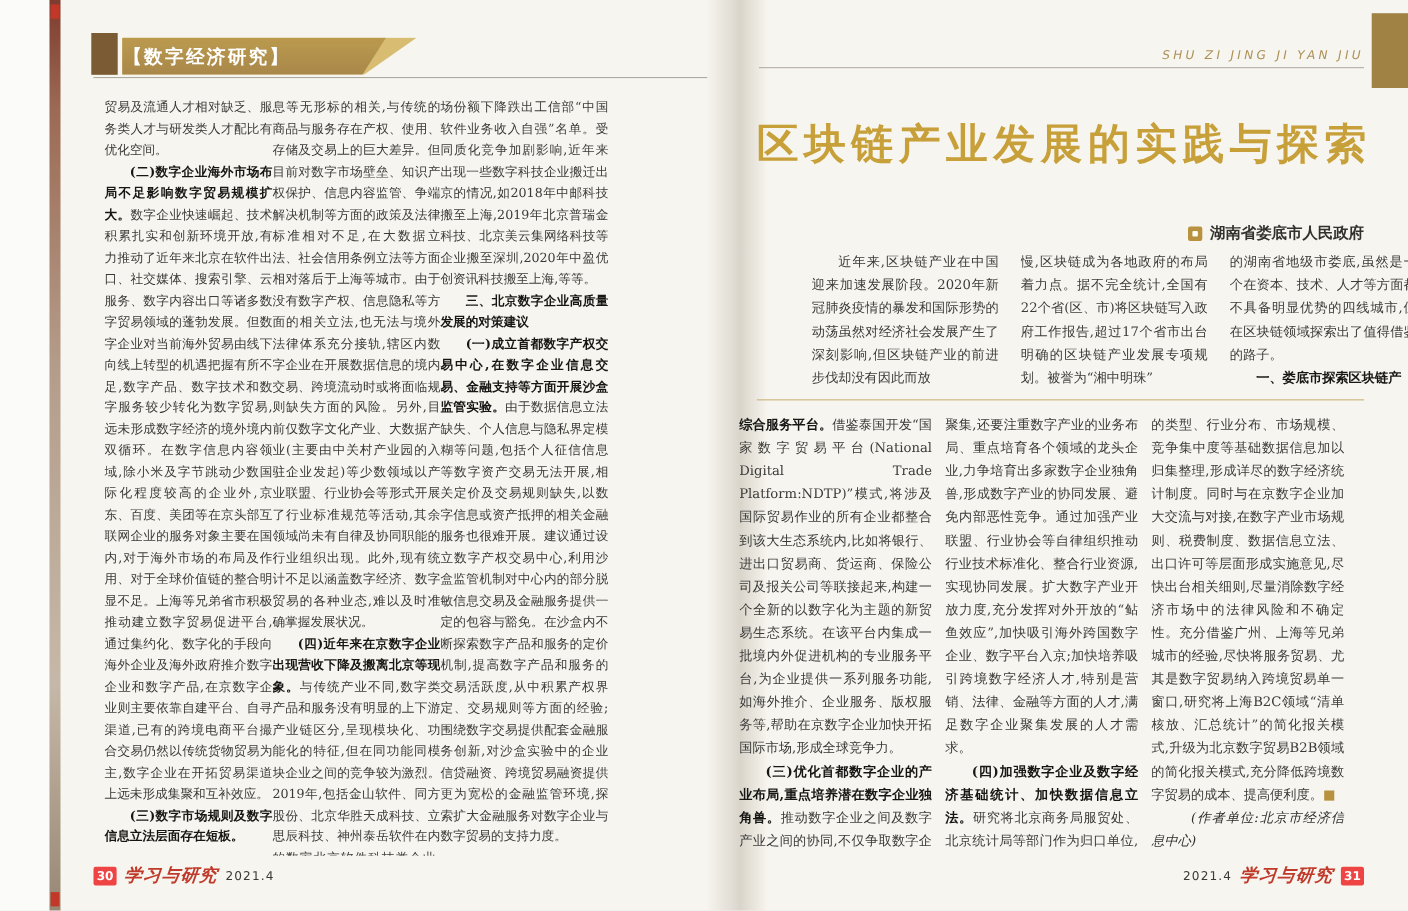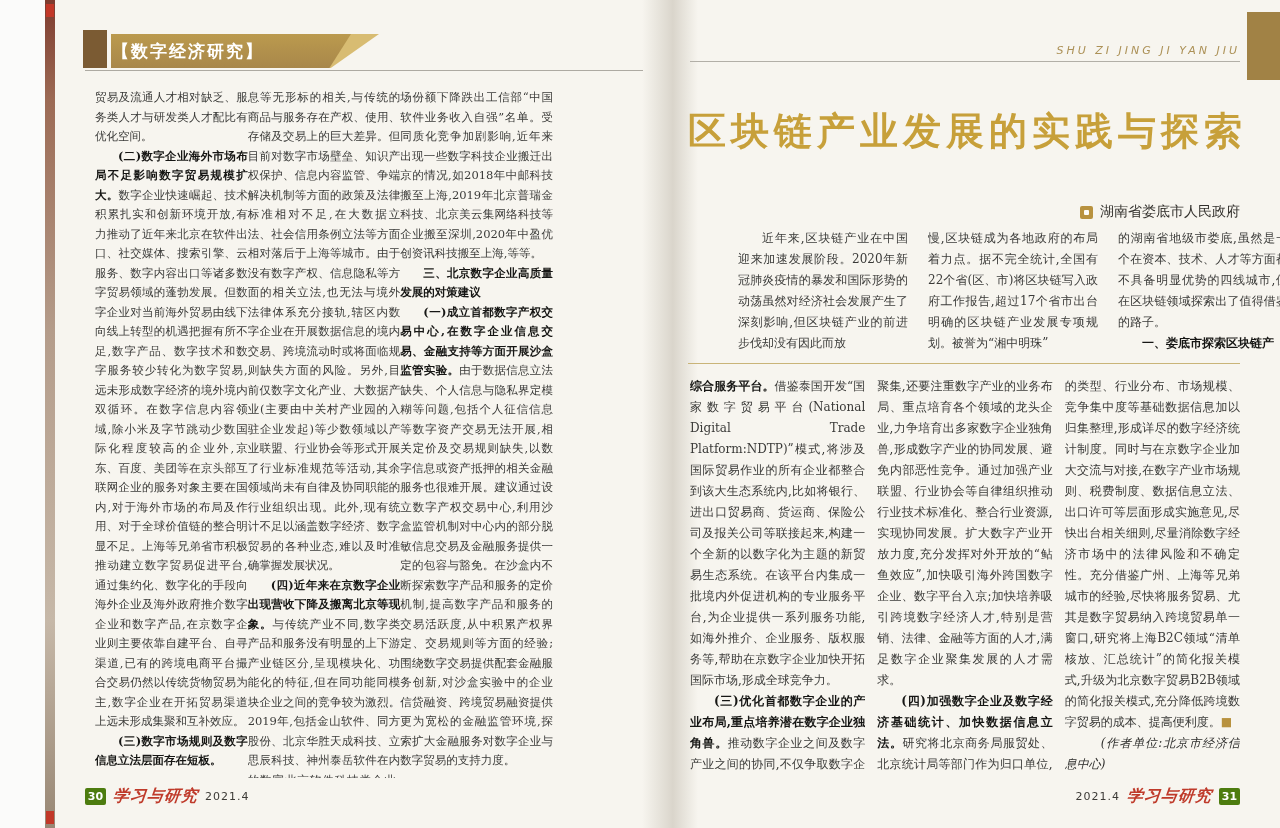--- a/index.html
+++ b/index.html
@@ -35,33 +35,33 @@
   .cols-left .col{font-size:11.5px;line-height:19.5px;}
   .col p{margin:0;text-align:justify;}
   .col p.ind{text-indent:2em;}
   .col p.author{font-style:italic;text-indent:3em;color:#2e2e2c;}
   .col span.b{font-weight:bold;color:#161614;}
   .col span.g{color:#b8923f;font-style:normal;}
   
   .article-title{position:absolute;left:688px;top:106px;width:552px;text-align:right;
                  font-size:38px;font-weight:bold;color:#c7a03a;letter-spacing:5px;white-space:nowrap;}
   .byline{position:absolute;left:990px;top:203px;width:250px;display:flex;justify-content:flex-end;
-          align-items:center;gap:7px;font-size:14px;font-weight:normal;color:#33312d;}
+          align-items:center;gap:7px;font-size:14px;font-weight:bold;color:#33312d;}
   .byline-icon{width:13px;height:13px;background:#b8923f;border-radius:2px;position:relative;flex:0 0 auto;}
   .byline-icon::after{content:"";position:absolute;left:4px;top:4px;width:5px;height:5px;background:#fdfcf8;border-radius:1px;}
   .cols-rtop{left:690px;top:228px;width:550px;height:134px;gap:20px;margin-left:48px;}
-  .cols-rbot{left:690px;top:376px;width:550px;height:402px;gap:12px;}
+  .cols-rbot{left:672px;top:376px;width:550px;height:402px;gap:12px;}
   .cols-rtop .col,.cols-rbot .col{font-size:12px;line-height:21px;}
   .article-sep{position:absolute;left:688px;top:363px;width:552px;height:1px;background:#c9b478;}
   
   .footer{position:absolute;top:786px;display:flex;align-items:center;gap:7px;
           font-family:"DejaVu Sans","Liberation Sans",sans-serif;}
   .footer-left{left:85px;}
   .footer-right{left:1020px;width:220px;justify-content:flex-end;}
-  .pageno{width:21px;height:17px;background:#4d7c0f;color:#fff;font-size:11px;font-weight:bold;
+  .pageno{width:21px;height:17px;background:#ef4444;color:#fff;font-size:11px;font-weight:bold;
           display:flex;align-items:center;justify-content:center;border-radius:2px;}
   .journal{color:#bf3a2a;font-weight:bold;font-style:italic;font-size:16px;letter-spacing:1px;
            font-family:"DejaVu Serif","Liberation Serif",serif;transform:skewX(-6deg);}
   .issue{color:#3c3a36;font-size:11px;letter-spacing:1px;}
 </style>
 </head>
 <body>
 
 <div class="root">
   <div class="scan-margin"></div>

